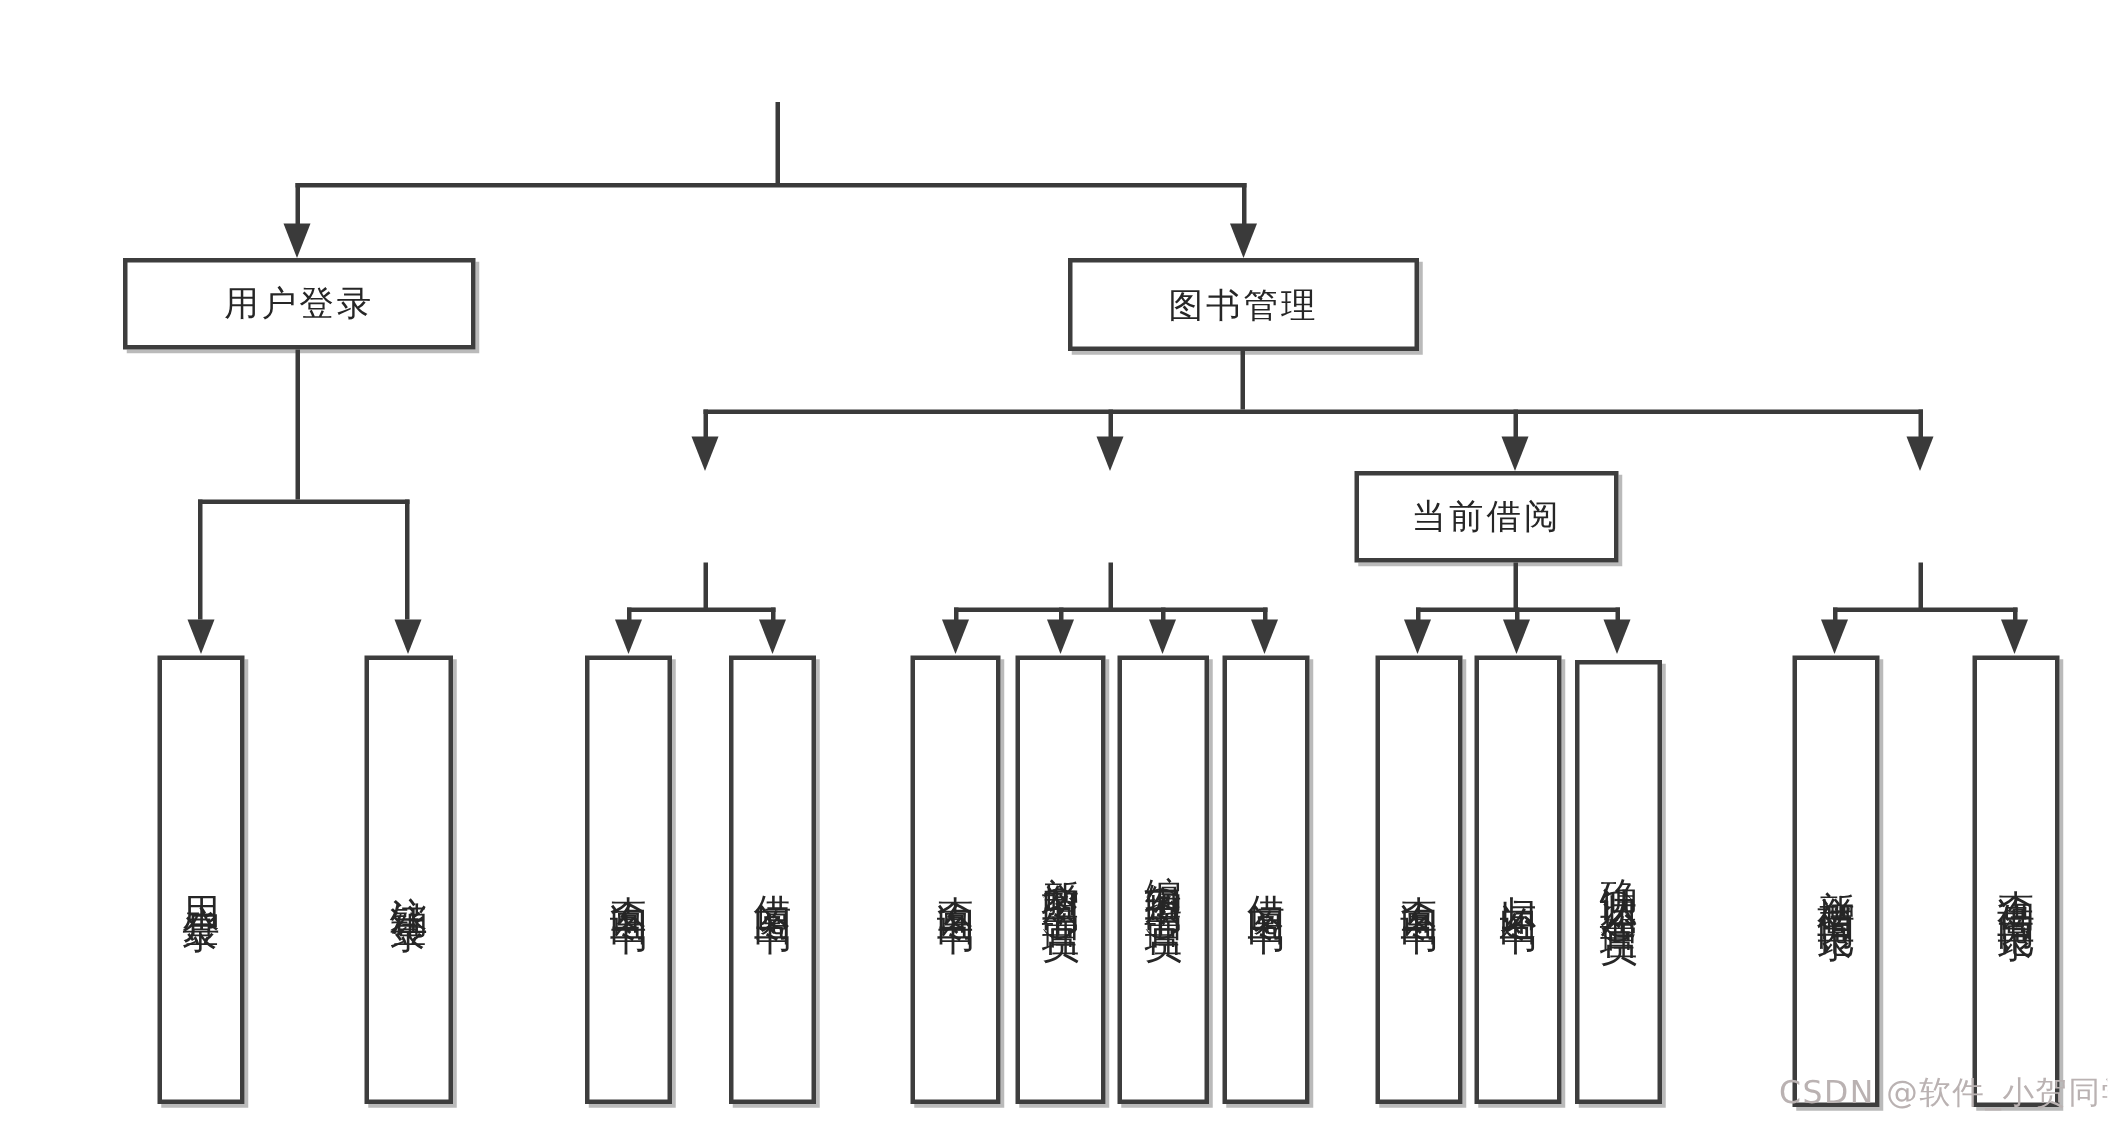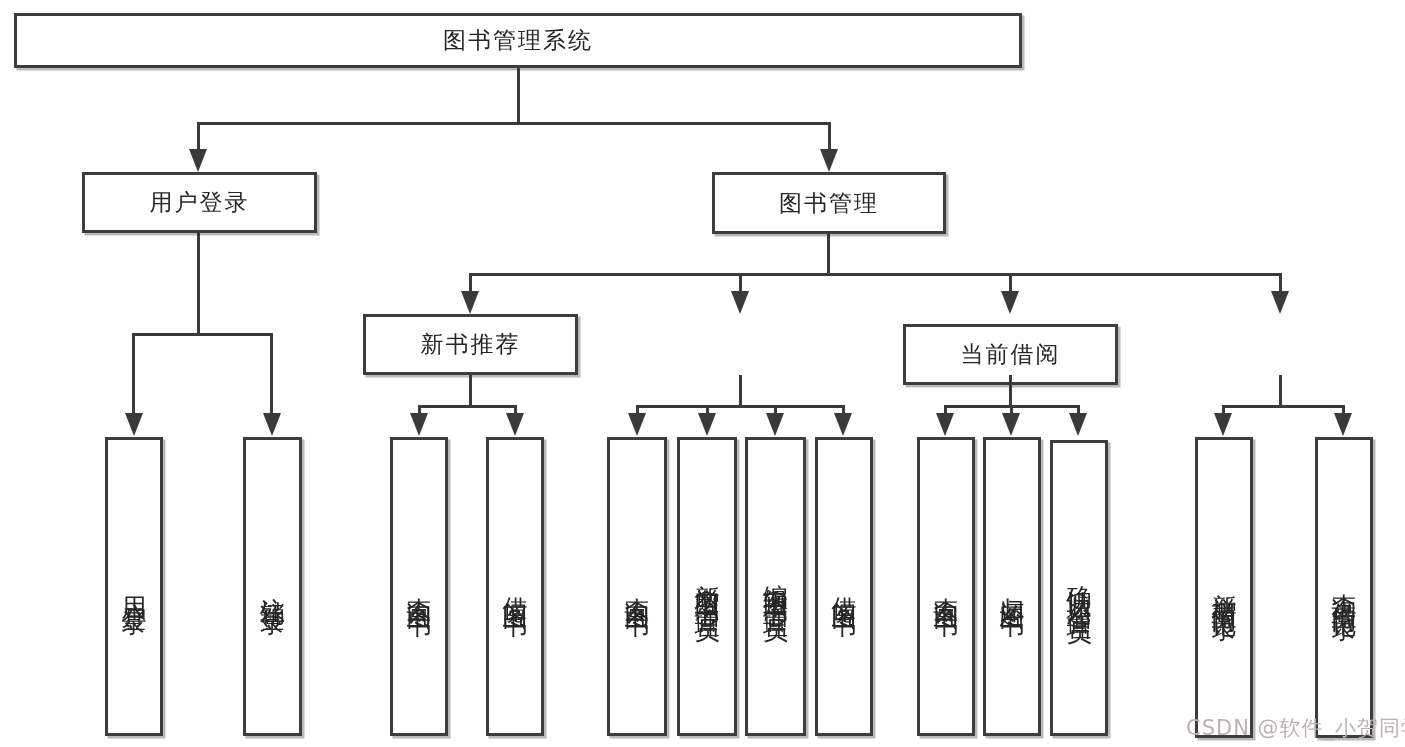--- a/index.html
+++ b/index.html
@@ -28,38 +28,32 @@
   .watermark{
     position:absolute;left:1186px;top:714px;z-index:20;
     font-size:21px;color:#bab2b2;letter-spacing:1px;white-space:nowrap;
   }
 </style>
 </head>
 <body>
 
 <div class="canvas">
 
-  <div class="node hnode" style="left:14px;top:13px;width:1008px;height:55px;">
-    <span>图书管理系统</span>
-  </div>
 
   <div class="node hnode" style="left:82px;top:172px;width:235px;height:61px;">
     <span>用户登录</span>
   </div>
 
   <div class="node hnode" style="left:712px;top:172px;width:234px;height:62px;">
     <span>图书管理</span>
   </div>
 
-  <div class="node hnode" style="left:363px;top:314px;width:215px;height:61px;">
-    <span>新书推荐</span>
-  </div>
 
 
-  <div class="node hnode" style="left:903px;top:324px;width:215px;height:61px;text-align:right;">
+  <div class="node hnode" style="left:903px;top:314px;width:176px;height:61px;text-align:right;">
     <span>当前借阅</span>
   </div>
 
 
   <div class="node vnode" style="left:105px;top:437px;width:58px;height:299px;">
     <span>用户登录</span>
   </div>
 
   <div class="node vnode" style="left:243px;top:437px;width:59px;height:299px;">
     <span>注销登录</span>

